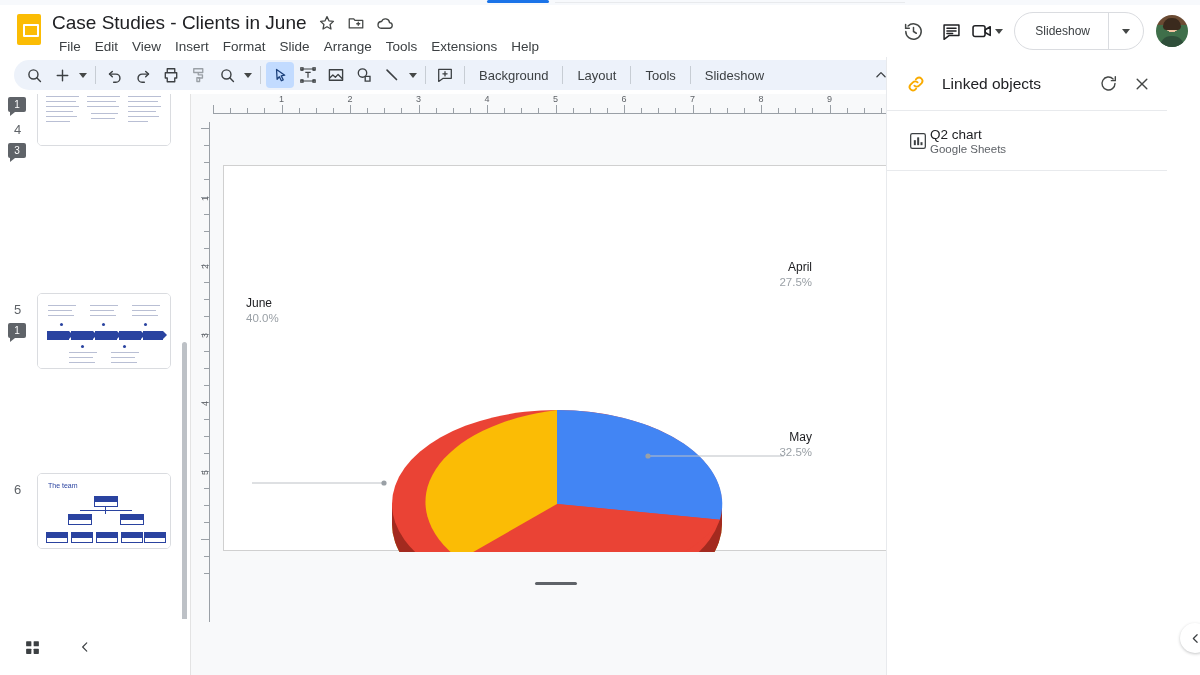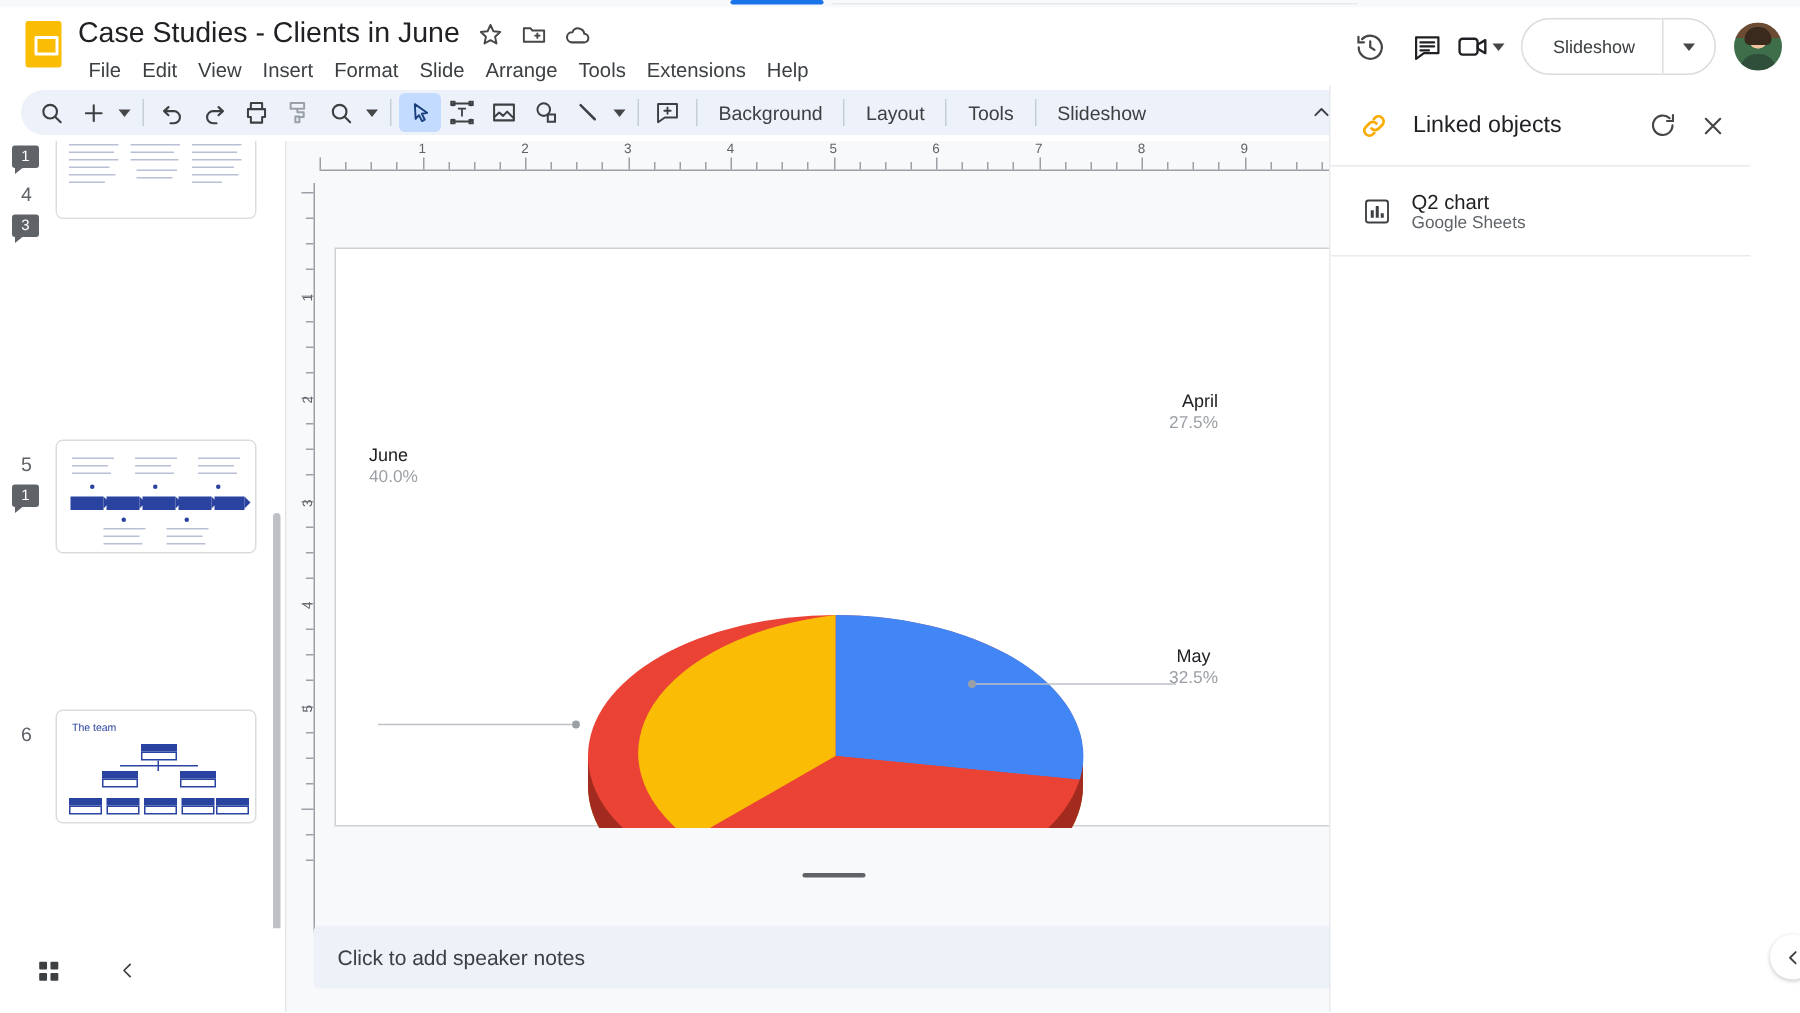--- a/index.html
+++ b/index.html
@@ -156,21 +156,21 @@
   
   .rpanel { position:absolute; right:0; top:57px; width:314px; height:618px; background:#fff; border-left:1px solid #e8eaed;}
   .rp-head { position:absolute; left:0; top:0; width:280px; height:54px; display:flex; align-items:center; border-bottom:1px solid #e8eaed;}
   .rp-linkico { margin-left:17px; width:24px;height:24px; display:flex;align-items:center;justify-content:center; color:#f9ab00;}
   .rp-title { margin-left:14px; font-size:15.5px; color:#202124; }
   .rp-actions { margin-left:auto; display:flex; align-items:center; gap:4px; margin-right:10px;}
   .rp-btn { width:30px;height:30px;border-radius:50%;display:flex;align-items:center;justify-content:center;color:#444746;cursor:pointer;}
 
   .lo-item { position:absolute; left:0; top:54px; width:280px; height:60px; display:flex; align-items:center; cursor:pointer; border-bottom:1px solid #e8eaed;}
   .lo-ico { margin-left:20px; width:22px;height:22px;display:flex;align-items:center;justify-content:center;color:#3c4043;}
-  .lo-txt { margin-left:12px; display:flex; flex-direction:column; gap:1px;}
+  .lo-txt { margin-left:1px; display:flex; flex-direction:column; gap:1px;}
   .lo-name { font-size:13.5px; color:#202124; }
   .lo-src { font-size:11.5px; color:#5f6368; }
 
   .collapse-fab {
     position:absolute; right:-10px; bottom:22px; width:30px; height:30px; border-radius:50%;
     background:#fff; box-shadow:0 1px 3px rgba(60,64,67,.3); display:flex; align-items:center;
     justify-content:center; color:#3c4043; cursor:pointer;
   }
 </style>
 </head>
@@ -606,38 +606,35 @@
           <circle cx="160" cy="317" r="2.6" fill="#9aa0a6"></circle>
         </svg>
 
         
         <div class="lbl" style="right:98px; top:94px; text-align:right;">
           <div class="name">April</div>
           <div class="pct">27.5%</div>
         </div>
 
         
-        <div class="lbl" style="right:98px; top:264px; text-align:center;">
+        <div class="lbl" style="right:98px; top:264px; text-align:right;">
           <div class="name">May</div>
           <div class="pct">32.5%</div>
         </div>
 
         
         <div class="lbl" style="left:22px; top:130px; text-align:left;">
           <div class="name">June</div>
           <div class="pct">40.0%</div>
         </div>
       </div>
     </div>
 
     <div class="notes-handle"></div>
 
-    <div class="notes-box">
-      <div class="notes-text">Click to add speaker notes</div>
-    </div>
   </div>
 
   <div class="rpanel">
     <div class="rp-head">
       <div class="rp-linkico">
         <svg width="22" height="22" viewBox="0 0 24 24" fill="none" stroke="#f9ab00" stroke-width="2" stroke-linecap="round">
             <path d="M10.2 13.8a3.6 3.6 0 0 0 5.2 0l2.8-2.8a3.7 3.7 0 0 0-5.2-5.2l-1.2 1.2"></path>
             <path d="M13.8 10.2a3.6 3.6 0 0 0-5.2 0l-2.8 2.8a3.7 3.7 0 0 0 5.2 5.2l1.2-1.2"></path>
           </svg>
       </div>

